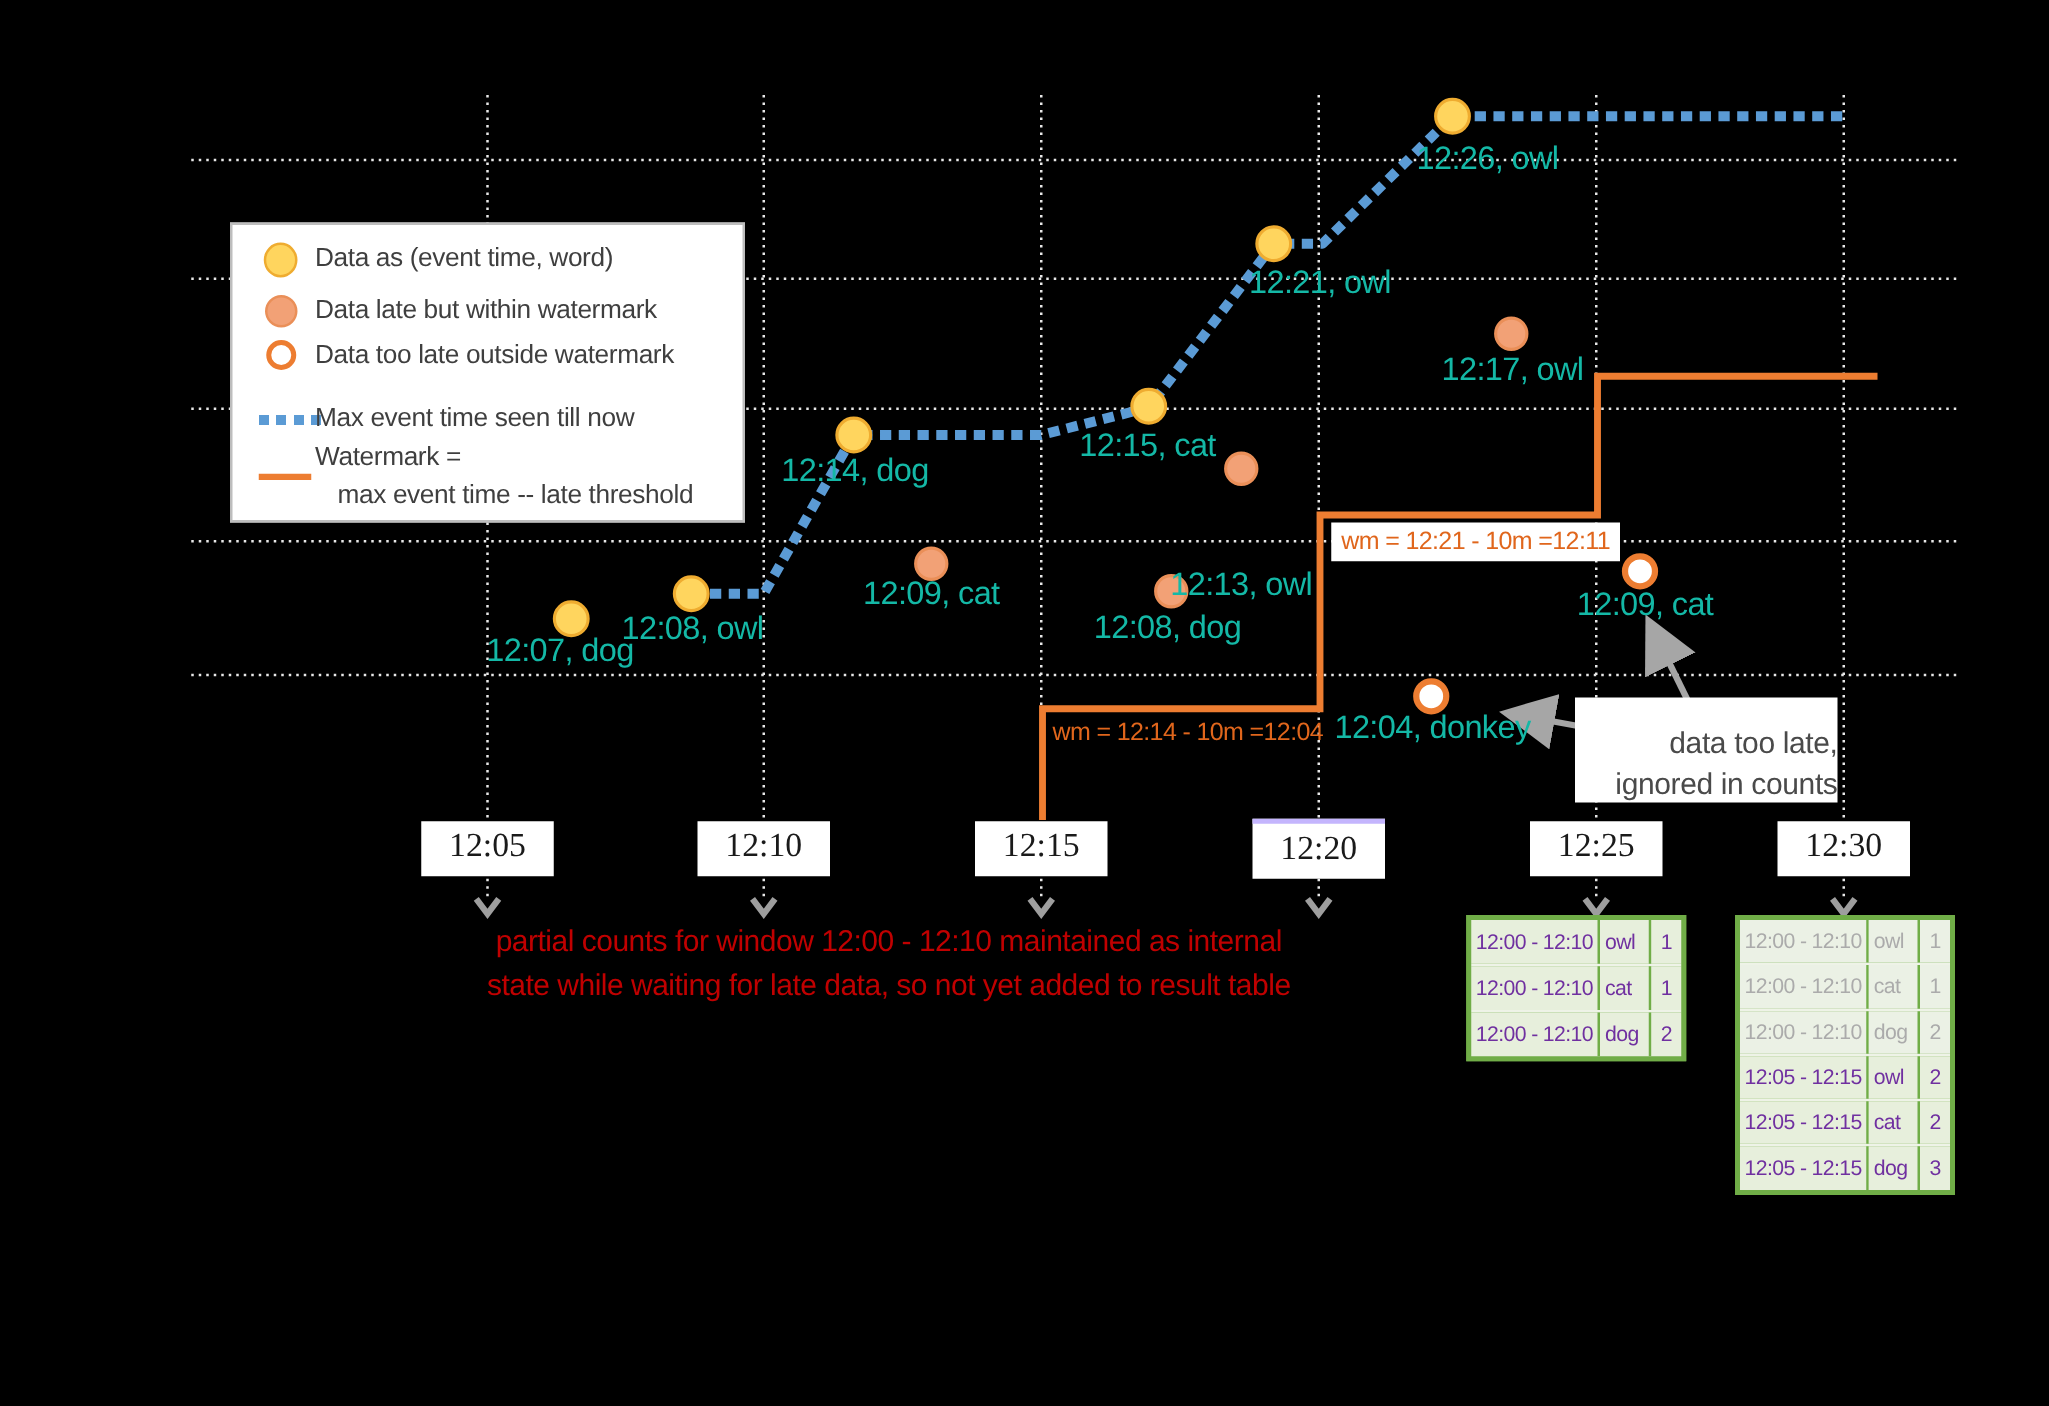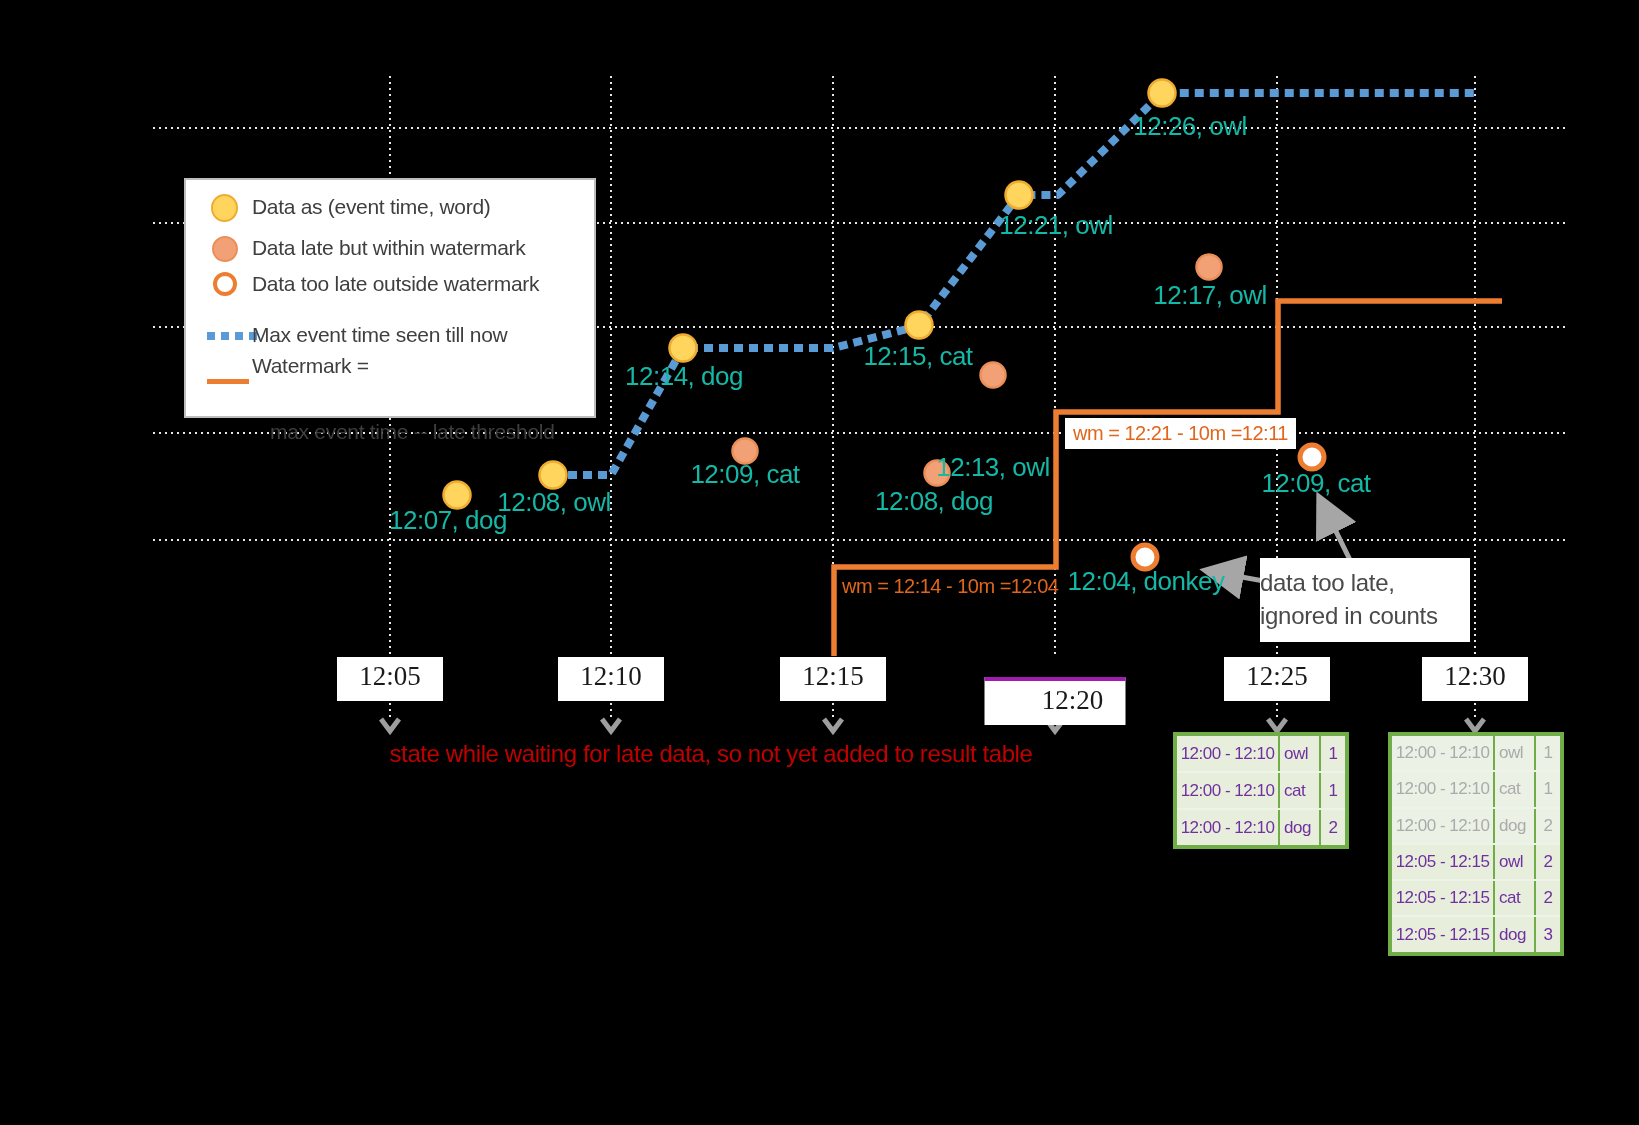--- a/index.html
+++ b/index.html
@@ -25,25 +25,25 @@
             white-space:nowrap;letter-spacing:-0.5px;}
 
   
   .wm-label{position:absolute;color:#e0661c;font-size:20px;white-space:nowrap;letter-spacing:-0.5px;}
   .wm-boxed{background:#ffffff;padding:4px 8px;}
 
   
   .time-box{position:absolute;top:657px;width:106px;height:44px;background:#ffffff;color:#1a1a1a;
             font-family:"Liberation Serif","DejaVu Serif",serif;font-size:27px;text-align:center;
             line-height:39px;transform:translateX(-50%);}
-  .time-box.raised{border-top:4px solid #a21caf;top:677px;padding-left:35px;}
+  .time-box.raised{border-top:4px solid #c4b5fd;top:655px;}
 
   
   .note-box{position:absolute;left:1260px;top:558px;width:210px;height:84px;background:#ffffff;
-            color:#4a4a4a;font-size:24px;text-align:left;line-height:33px;padding-top:8px;
+            color:#4a4a4a;font-size:24px;text-align:right;line-height:33px;padding-top:20px;
             box-sizing:border-box;letter-spacing:-0.3px;}
 
   
   .red-note{position:absolute;transform:translateX(-50%);color:#c00000;font-size:24px;
             text-align:center;line-height:35px;white-space:nowrap;letter-spacing:-0.4px;}
   .red-note .em{font-style:italic;font-weight:bold;}
 
   
   .rtable{position:absolute;background:#70ad47;border:4px solid #70ad47;box-sizing:border-box;}
   .rrow{display:flex;border-bottom:2px solid #eef3e7;}
@@ -137,21 +137,21 @@
     <span class="marker m-yellow"></span>
     <div class="txt" style="top:15px;">Data as (event time, word)</div>
     <span class="marker m-salmon"></span>
     <div class="txt" style="top:56px;">Data late but within watermark</div>
     <span class="marker m-open"></span>
     <div class="txt" style="top:92px;">Data too late outside watermark</div>
     <span class="m-bluedash"></span>
     <div class="txt" style="top:143px;">Max event time seen till now</div>
     <span class="m-orangeline"></span>
     <div class="txt" style="top:174px;">Watermark =</div>
-    <div class="txt" style="top:204px;left:84px;margin-top:36px;">max event time -- late threshold</div>
+    <div class="txt" style="top:204px;left:84px;">max event time -- late threshold</div>
   </div>
 
   <div class="pt-label" style="left:448px;top:505px;">12:07, dog</div>
   <div class="pt-label" style="left:554px;top:487px;">12:08, owl</div>
   <div class="pt-label" style="left:684px;top:361px;">12:14, dog</div>
   <div class="pt-label" style="left:918px;top:341px;">12:15, cat</div>
   <div class="pt-label" style="left:1056px;top:210px;">12:21, owl</div>
   <div class="pt-label" style="left:1190px;top:111px;">12:26, owl</div>
   <div class="pt-label" style="left:745px;top:459px;">12:09, cat</div>
   <div class="pt-label" style="left:934px;top:486px;">12:08, dog</div>
@@ -166,20 +166,21 @@
   <div class="time-box raised" style="left:1055px;">12:20</div>
   <div class="time-box" style="left:1277px;">12:25</div>
   <div class="time-box" style="left:1475px;text-align:center;">12:30</div>
 
   <div class="note-box">
     <div>data too late,</div>
     <div>ignored in counts</div>
   </div>
 
   <div class="red-note" style="left:711px;top:736px;">
+    <div>partial counts for window 12:00 - 12:10 maintained as internal</div>
     <div>state while waiting for late data, so not yet added  to result table</div>
   </div>
 
   <div class="rtable t1" style="left:1173px;top:732px;">
     <div class="rrow">
       <div class="rcell c-window">12:00 - 12:10</div>
       <div class="rcell c-word">owl</div>
       <div class="rcell c-count">1</div>
     </div>
     <div class="rrow">

